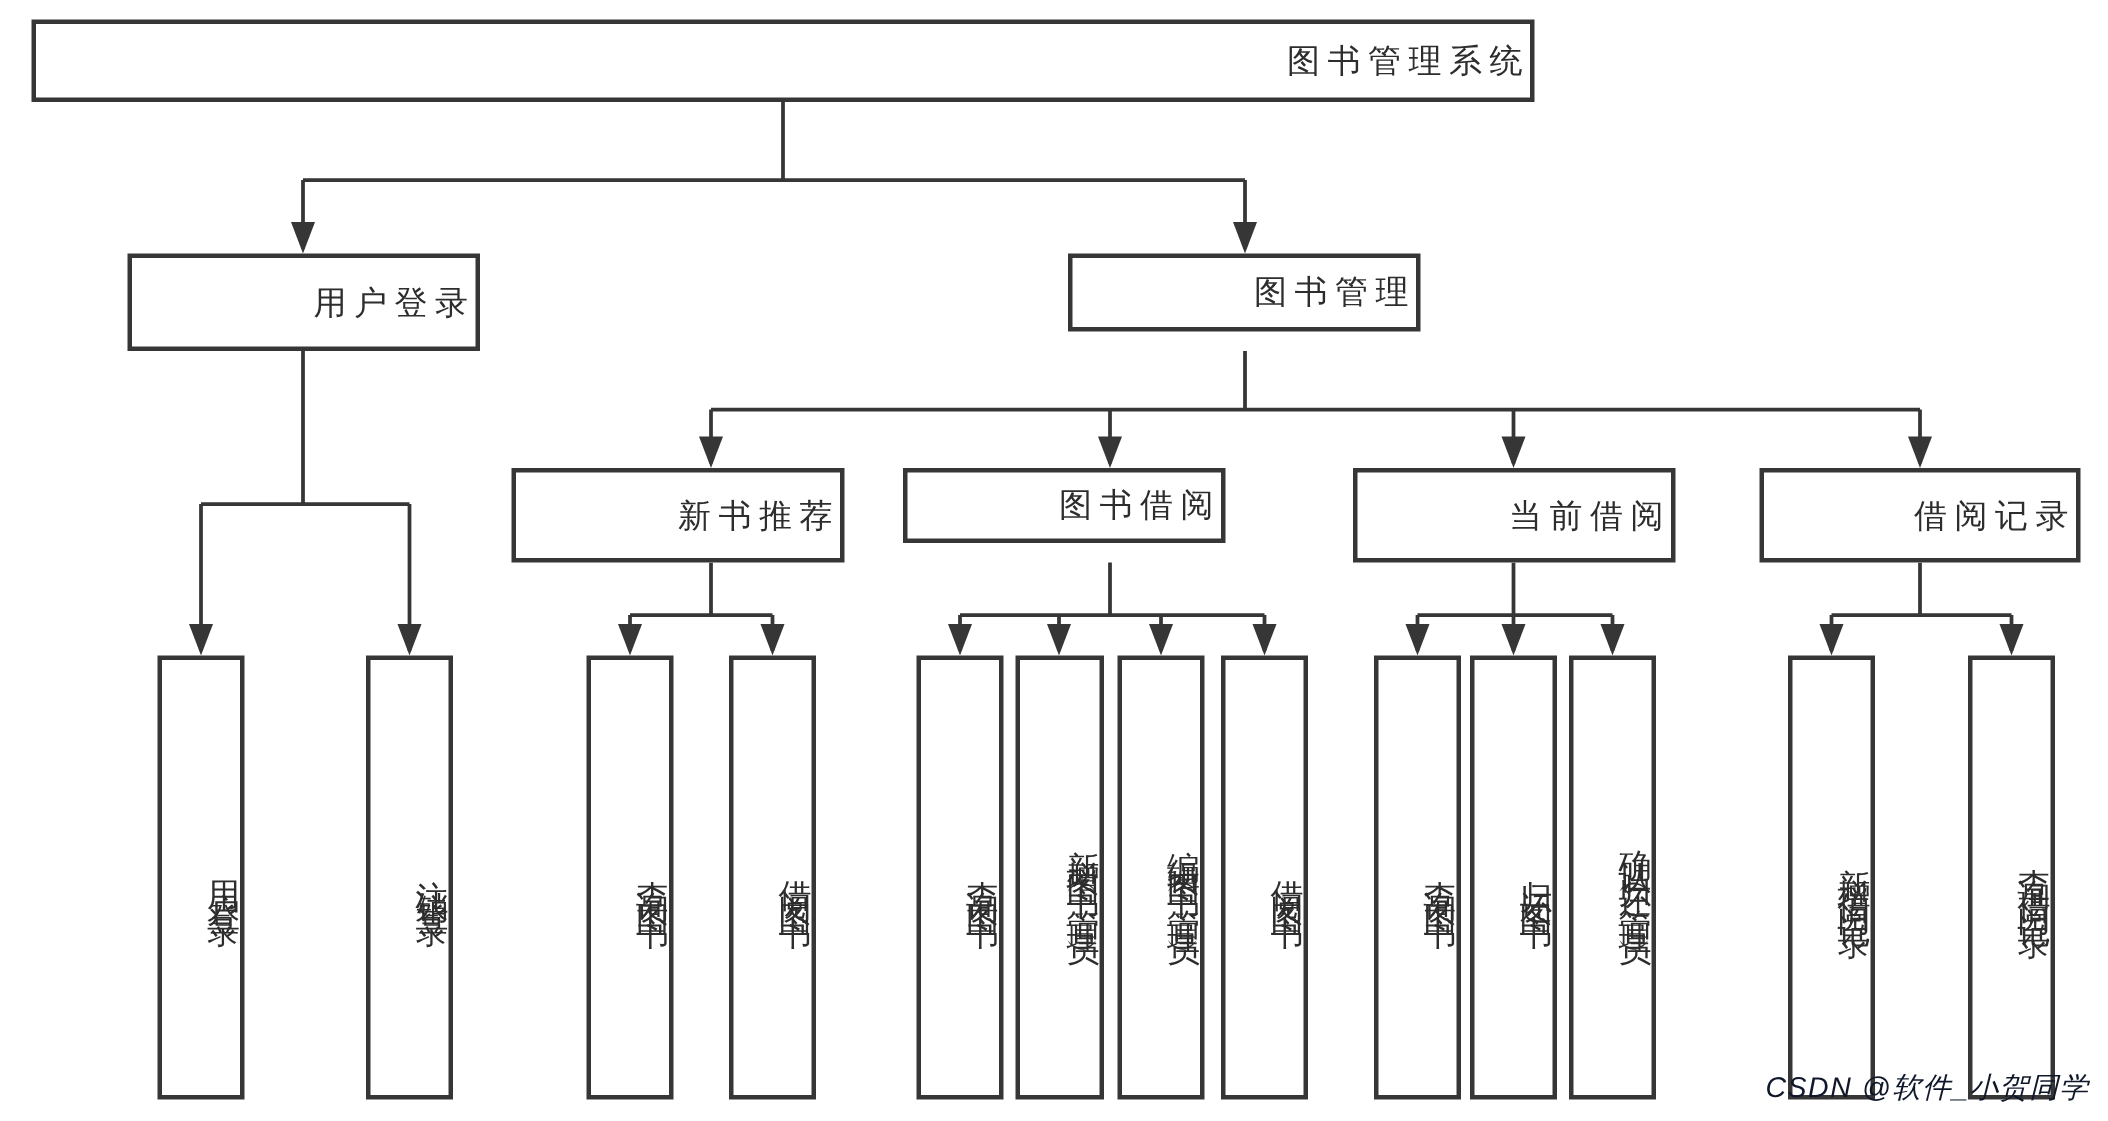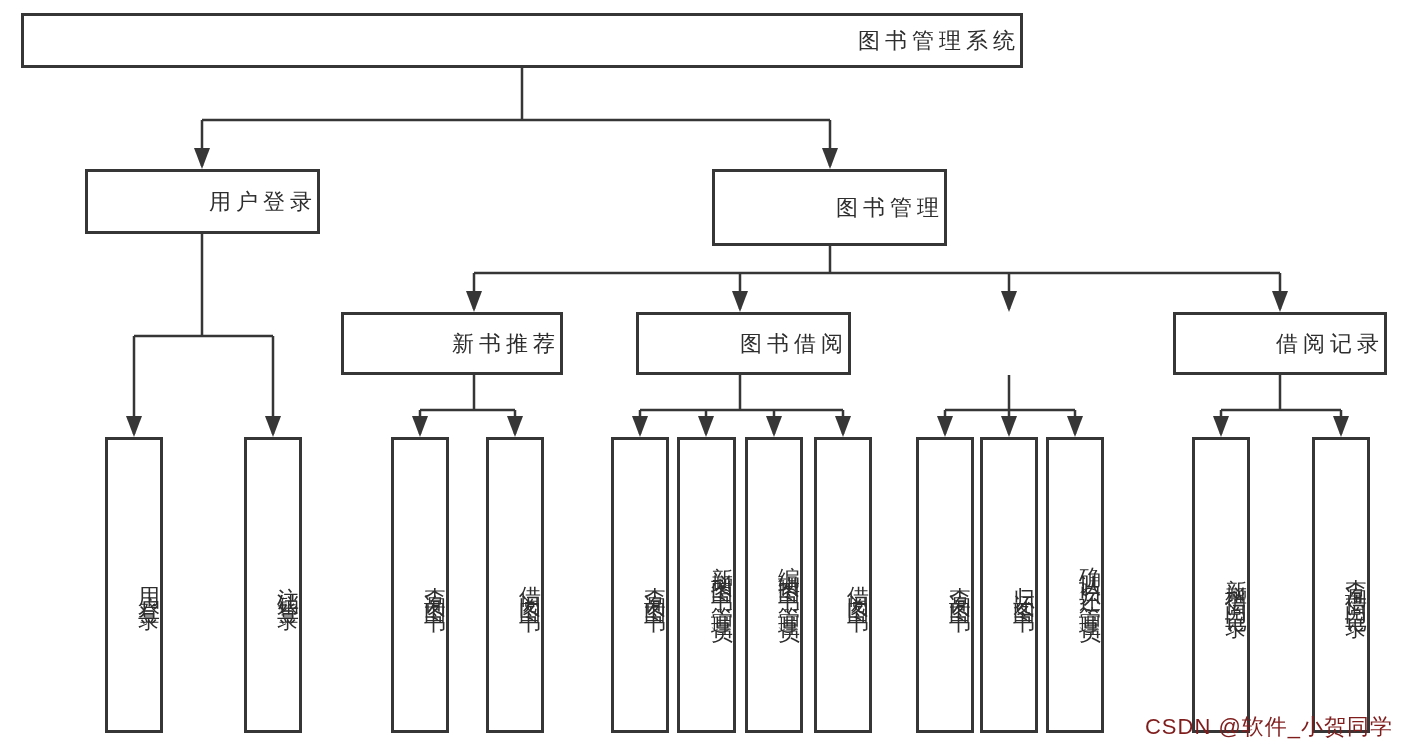--- a/index.html
+++ b/index.html
@@ -16,21 +16,21 @@
   }
   .box.h span{
     font-size:22px;letter-spacing:5px;padding-left:5px;white-space:nowrap;
   }
   .box.v span{
     writing-mode:vertical-rl;text-orientation:mixed;
     font-size:22px;letter-spacing:8px;line-height:1;white-space:nowrap;
   }
   .watermark{
     position:absolute;right:12px;top:712px;z-index:3;
-    font-size:22px;letter-spacing:1px;color:#7f1d1d;white-space:nowrap;
+    font-size:19px;letter-spacing:1px;color:#0f172a;white-space:nowrap;font-style:italic;
   }
 </style>
 </head>
 <body>
 
 <div class="stage">
 
   <svg class="wires" width="1405" height="747" viewBox="0 0 1405 747">
     <g stroke="#363636" stroke-width="2.5" fill="none">
 
@@ -71,29 +71,32 @@
     </g>
   </svg>
 
   <div class="box h" style="left:21px;top:13px;width:1002px;height:55px">
     <span>图书管理系统</span>
   </div>
 
   <div class="box h" style="left:85px;top:169px;width:235px;height:65px">
     <span>用户登录</span>
   </div>
-  <div class="box h" style="left:712px;top:169px;width:235px;height:77px">
+  <div class="box h" style="left:712px;top:169px;width:235px;height:52px">
     <span>图书管理</span>
   </div>
 
   <div class="box h" style="left:341px;top:312px;width:222px;height:63px">
     <span>新书推荐</span>
   </div>
-  <div class="box h" style="left:636px;top:312px;width:215px;height:63px">
+  <div class="box h" style="left:602px;top:312px;width:215px;height:50px">
     <span>图书借阅</span>
+  </div>
+  <div class="box h" style="left:902px;top:312px;width:215px;height:63px">
+    <span>当前借阅</span>
   </div>
   <div class="box h" style="left:1173px;top:312px;width:214px;height:63px">
     <span>借阅记录</span>
   </div>
 
   <div class="box v" style="left:105px;top:437px;width:58px;height:296px">
     <span>用户登录</span>
   </div>
   <div class="box v" style="left:244px;top:437px;width:58px;height:296px">
     <span>注销登录</span>

